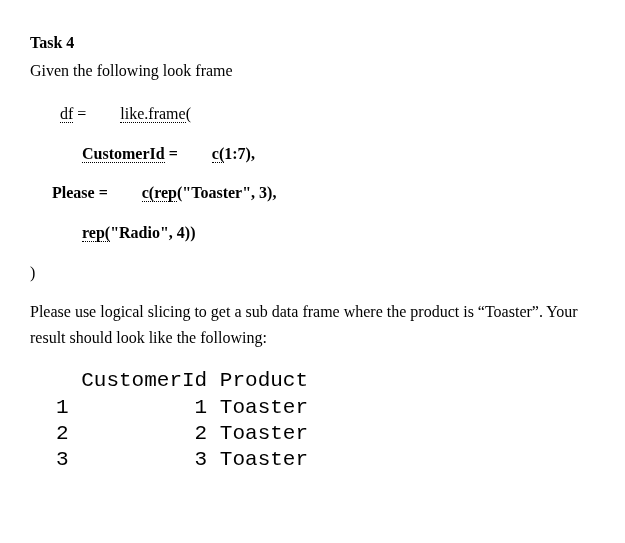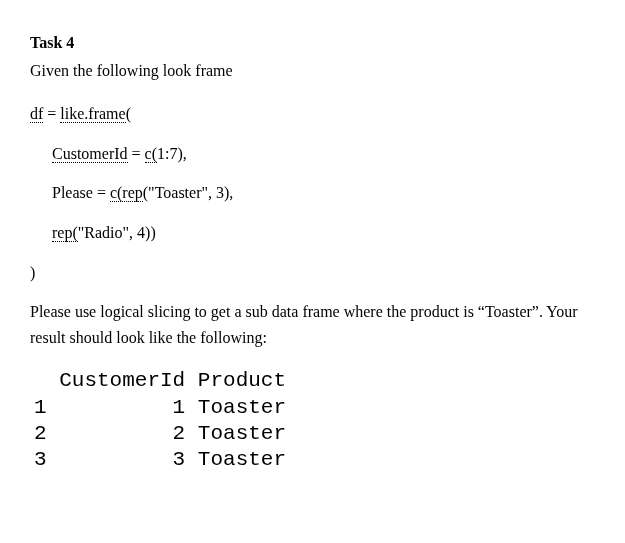--- a/index.html
+++ b/index.html
@@ -19,32 +19,34 @@
   }
   .para {
     margin-bottom: 18px;
   }
   .code-block {
     margin-bottom: 14px;
   }
   .code-indent {
     padding-left: 22px;
     margin-bottom: 14px;
+    font-weight: bold;
   }
   .dotted-underline {
     border-bottom: 1px dotted #000;
     padding-bottom: 0px;
+    margin-left: 30px;
   }
   .mono-output {
     font-family: "Courier New", Courier, monospace;
     font-size: 21px;
     white-space: pre;
     line-height: 1.25;
     margin-top: 10px;
-    margin-left: 4px;
+    margin-left: 26px;
   }
 </style>
 </head>
 <body>
 
 <div class="task-title">Task 4</div>
 
 <div class="para">Given the following look frame</div>
 
 <div class="code-block">

